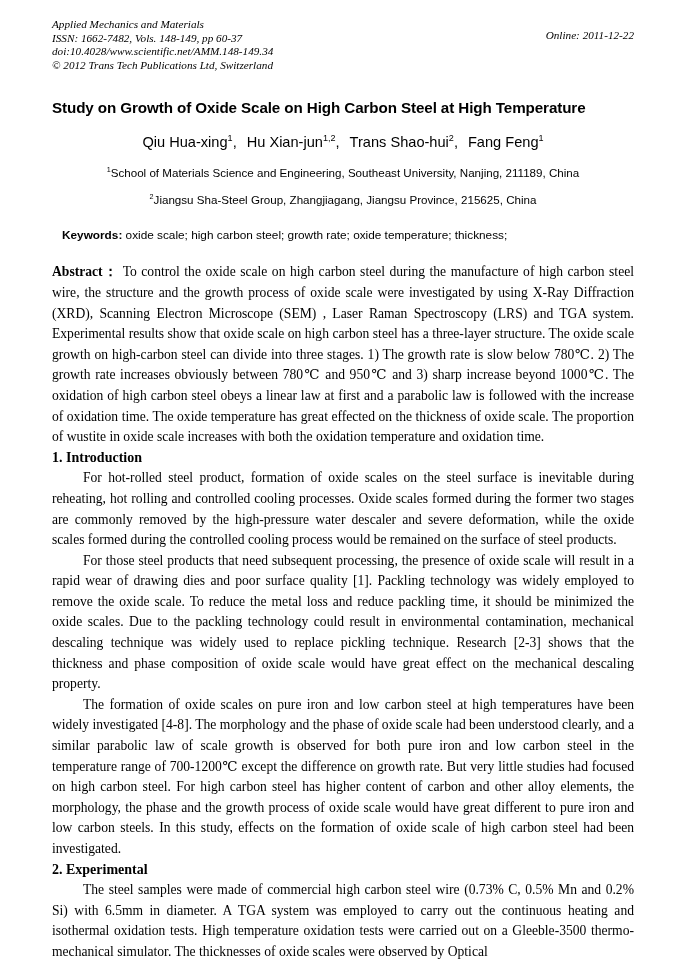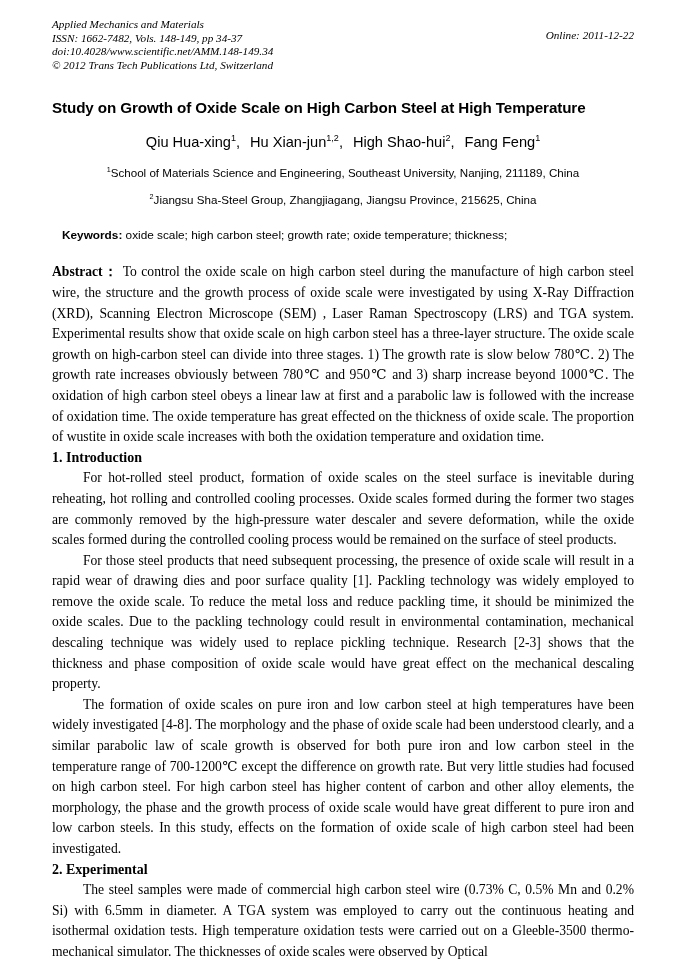--- a/index.html
+++ b/index.html
@@ -104,30 +104,30 @@
     text-align: left;
   }
 </style>
 </head>
 <body>
 
 <div class="page">
 
   <div class="journal-header">
     <span class="hdr-line">Applied Mechanics and Materials</span>
-    <span class="hdr-line">ISSN: 1662-7482, Vols. 148-149, pp 34-37</span>
+    <span class="hdr-line">ISSN: 1662-7482, Vols. 148-149, pp 60-37</span>
     <span class="hdr-line">doi:10.4028/www.scientific.net/AMM.148-149.34</span>
     <span class="hdr-line">© 2012 Trans Tech Publications Ltd, Switzerland</span>
     <span class="online-date">Online: 2011-12-22</span>
   </div>
 
   <h1 class="paper-title">Study on Growth of Oxide Scale on High Carbon Steel at High Temperature</h1>
 
   <div class="authors">
-    <span class="author"><span>Qiu Hua-xing</span><sup>1</sup>,</span><span class="sep"></span><span class="author"><span>Hu Xian-jun</span><sup>1,2</sup>,</span><span class="sep"></span><span class="author"><span>High Shao-hui</span><sup>2</sup>,</span><span class="sep"></span><span class="author"><span>Fang Feng</span><sup>1</sup></span>
+    <span class="author"><span>Qiu Hua-xing</span><sup>1</sup>,</span><span class="sep"></span><span class="author"><span>Hu Xian-jun</span><sup>1,2</sup>,</span><span class="sep"></span><span class="author"><span>Trans Shao-hui</span><sup>2</sup>,</span><span class="sep"></span><span class="author"><span>Fang Feng</span><sup>1</sup></span>
   </div>
 
   <div class="affiliation first"><sup>1</sup><span>School of Materials Science and Engineering, Southeast University, Nanjing, 211189, China</span></div>
   <div class="affiliation second"><sup>2</sup><span>Jiangsu Sha-Steel Group, Zhangjiagang, Jiangsu Province, 215625, China</span></div>
 
   <div class="keywords"><span class="kw-label">Keywords:</span> <span>oxide scale; high carbon steel; growth rate; oxide temperature; thickness;</span></div>
 
   <p class="body-par abstract"><span class="abs-label">Abstract：</span> <span>To control the oxide scale on high carbon steel during the manufacture of high carbon steel wire, the structure and the growth process of oxide scale were investigated by using X-Ray Diffraction (XRD), Scanning Electron Microscope (SEM) , Laser Raman Spectroscopy (LRS) and TGA system. Experimental results show that oxide scale on high carbon steel has a three-layer structure. The oxide scale growth on high-carbon steel can divide into three stages. 1) The growth rate is slow below 780℃. 2) The growth rate increases obviously between 780℃ and 950℃ and 3) sharp increase beyond 1000℃. The oxidation of high carbon steel obeys a linear law at first and a parabolic law is followed with the increase of oxidation time. The oxide temperature has great effected on the thickness of oxide scale. The proportion of wustite in oxide scale increases with both the oxidation temperature and oxidation time.</span></p>
 
   <div class="section-heading">1. Introduction</div>

